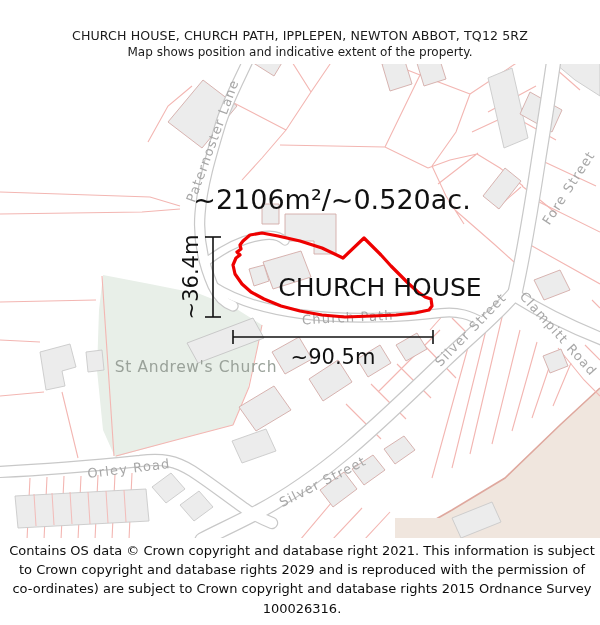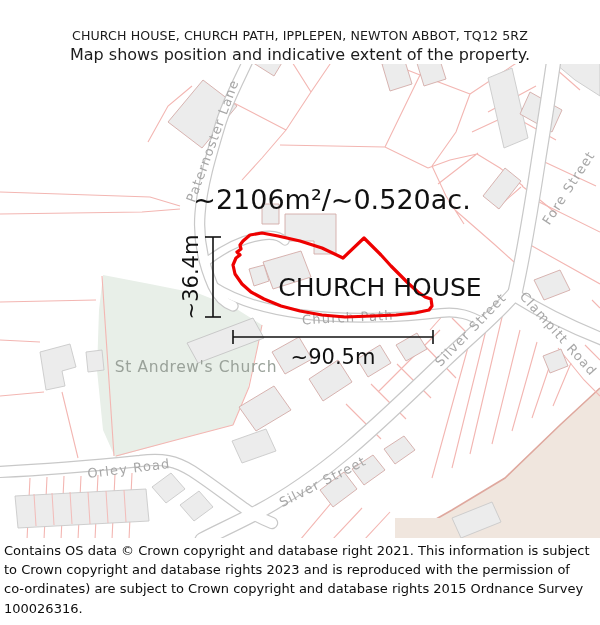--- a/index.html
+++ b/index.html
@@ -1,24 +1,24 @@
 <!DOCTYPE html>
 <html><head>
 <meta charset="utf-8">
 <style>
   html,body{margin:0;padding:0;background:#ffffff;}
   body{width:600px;height:625px;overflow:hidden;font-family:"DejaVu Sans","Liberation Sans",sans-serif;}
   .page{position:relative;width:600px;height:625px;background:#fff;}
   .header{position:absolute;top:0;left:0;width:600px;height:40px;text-align:center;background:#fff;z-index:3;margin-top:24px;}
   .header .title{font-size:12.6px;color:#1c1c1c;padding-top:4px;letter-spacing:.1px;}
-  .header .subtitle{font-size:16px;color:#1c1c1c;padding-top:2px;}
+  .header .subtitle{font-size:12px;color:#1c1c1c;padding-top:2px;}
   .mapwrap{position:absolute;top:40px;left:0;width:600px;height:498px;background:#fff;overflow:hidden;}
   .footer{position:absolute;top:538px;left:0;width:596px;height:87px;background:#fff;z-index:3;
           font-size:13px;color:#0d0d0d;padding-left:4px;padding-top:3px;}
-  .footer div{white-space:nowrap;line-height:19.2px;}
+  .footer div{white-space:nowrap;line-height:19.2px;text-align:center;}
   svg text{user-select:none;}
   .street-label{fill:#a7a7a7;font-size:13px;letter-spacing:1.2px;}
   .poi-label{fill:#9aa29a;font-size:15.5px;letter-spacing:.6px;}
   .big-label{fill:#111;font-size:27px;}
   .name-label{fill:#111;font-size:25px;}
   .measure-label{fill:#111;font-size:21px;}
 </style>
 </head>
 <body>
 
@@ -154,18 +154,18 @@
       </g>
       <text class="measure-label" x="333" y="364" text-anchor="middle">~90.5m</text>
 
       <text class="big-label" x="332" y="209" text-anchor="middle">~2106m²/~0.520ac.</text>
       <text class="name-label" x="380" y="296" text-anchor="middle">CHURCH HOUSE</text>
     </svg>
   </div>
 
   <div class="footer">
     <div>Contains OS data © Crown copyright and database right 2021. This information is subject</div>
-    <div>to Crown copyright and database rights 2023 and is reproduced with the permission of</div>
+    <div>to Crown copyright and database rights 2029 and is reproduced with the permission of</div>
     <div>co-ordinates) are subject to Crown copyright and database rights 2015 Ordnance Survey</div>
     <div>100026316.</div>
   </div>
 
 </div>
 
 </body></html>

